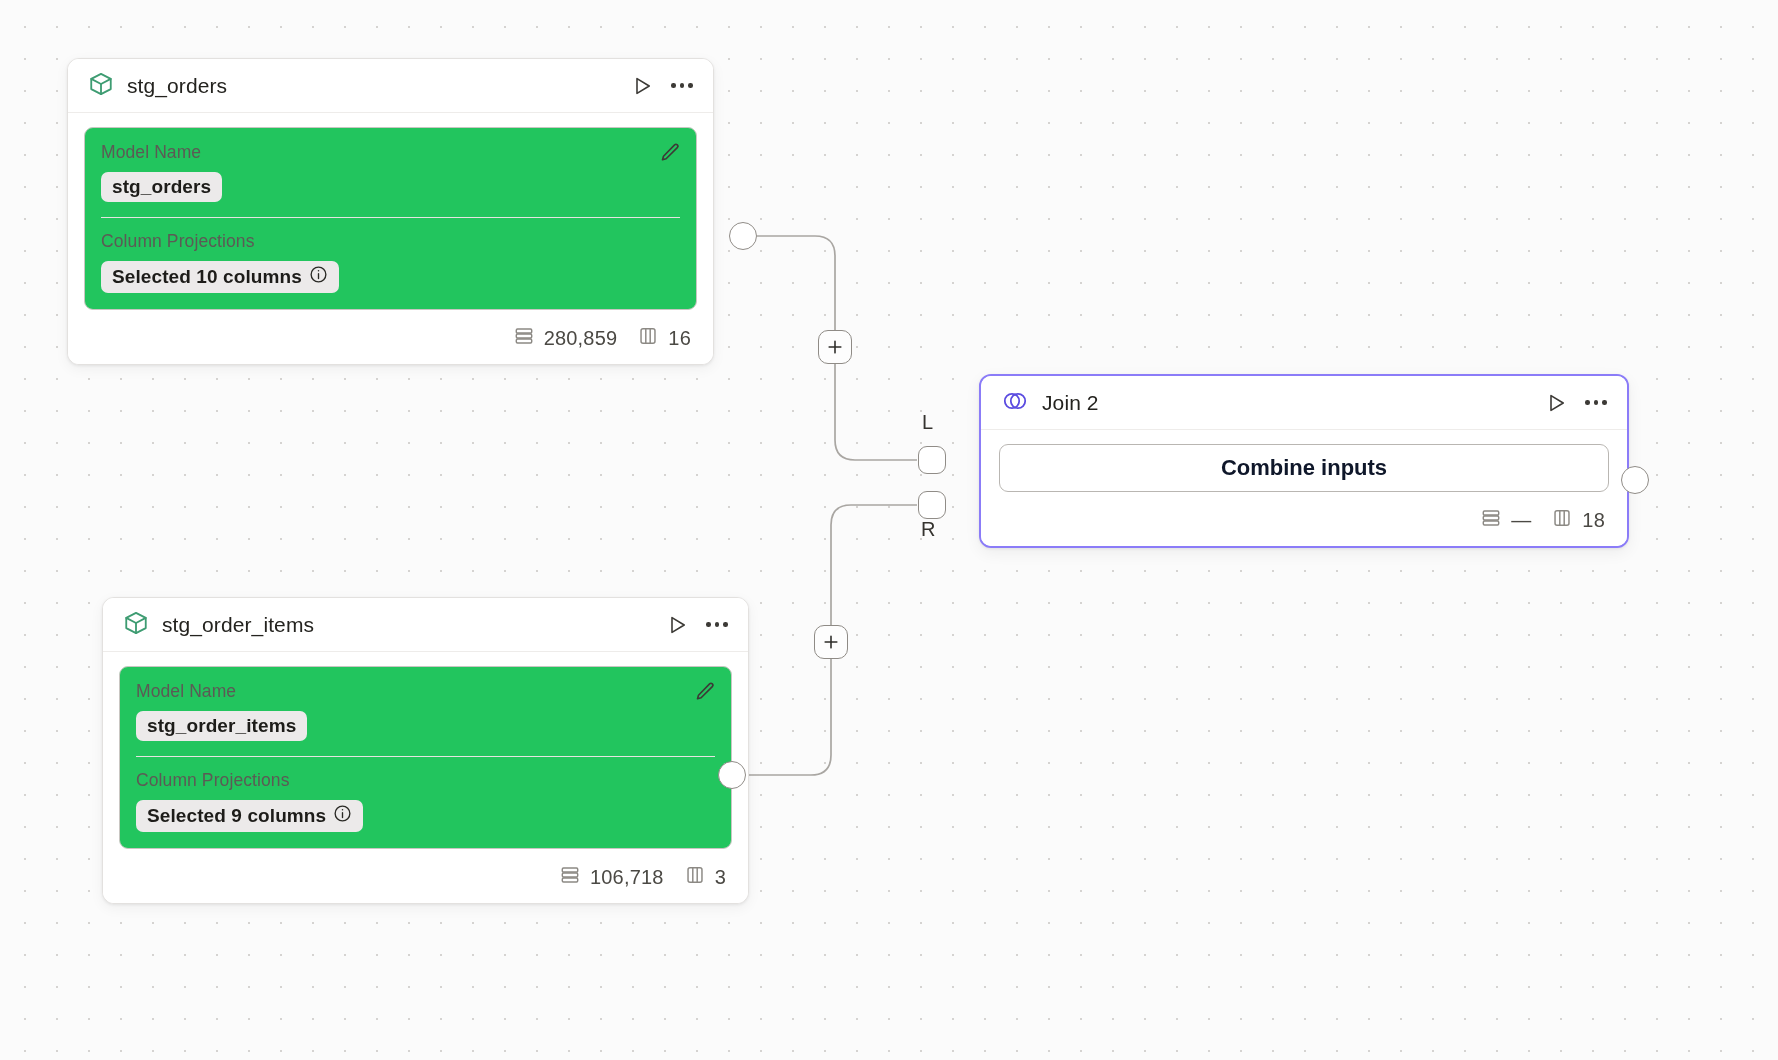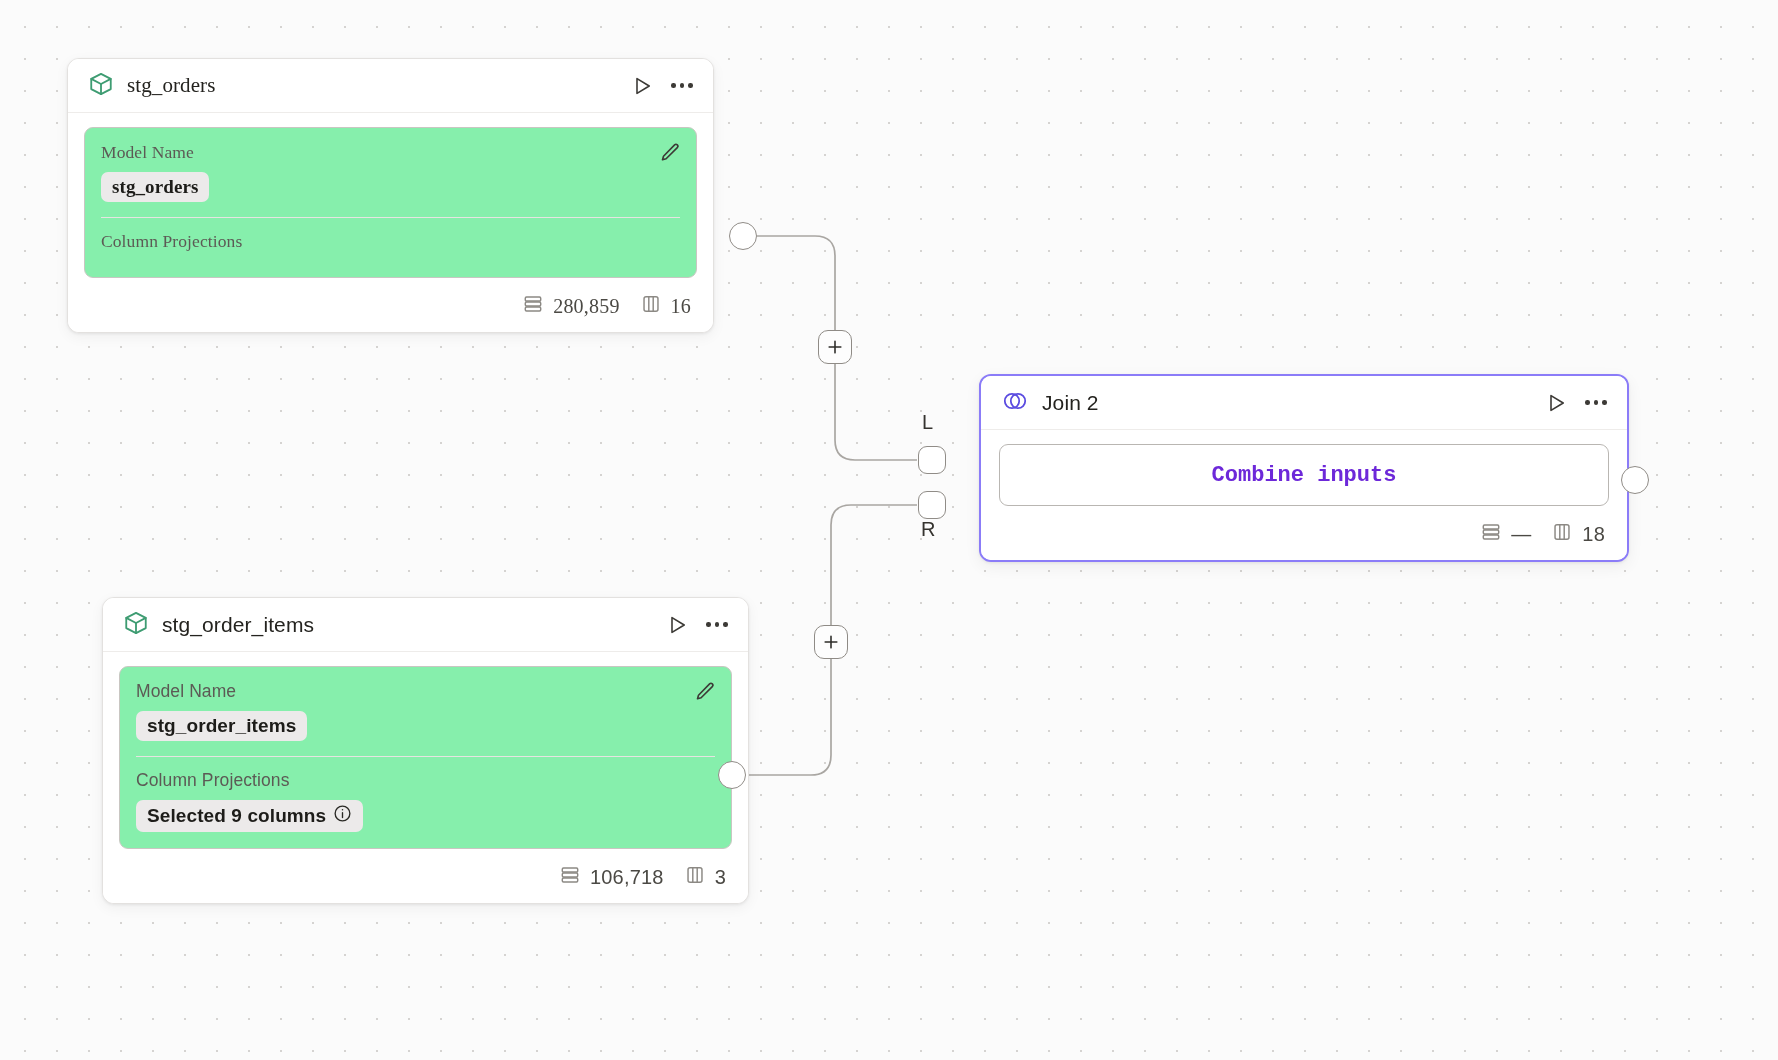--- a/index.html
+++ b/index.html
@@ -47,21 +47,21 @@
   }
   .dots { display: flex; gap: 4px; align-items: center; }
   .dots i { width: 4.5px; height: 4.5px; border-radius: 50%; background: #3c3a36; display: block; }
 
   .node-body { padding: 14px 16px 10px 16px; background: #fff; }
   .panel {
     border: 1px solid #c9c6c2;
     border-radius: 9px;
     padding: 14px 16px 16px 16px;
     position: relative;
-    background: #86efac;
+    background: #22c55e;
   }
   .panel-edit {
     position: absolute; top: 12px; right: 13px;
     width: 26px; height: 26px; cursor: pointer;
     display: flex; align-items: center; justify-content: center;
   }
   .field-label {
     font-size: 17.5px; color: #5c5a55; margin-bottom: 9px; letter-spacing: .1px;
   }
   .chip {
@@ -83,25 +83,24 @@
   .stat + .stat { margin-left: 9px; }
 
   
   .node.selected {
     border: 2.5px solid #8b7cf8;
     box-shadow: 0 1px 3px rgba(0,0,0,.07), 0 5px 16px rgba(0,0,0,.06);
   }
   .combine-box {
     border: 1px solid #b9b6b2;
     border-radius: 9px;
-    height: 62px;
+    height: 48px;
     display: flex; align-items: center; justify-content: center;
-    font-size: 22px; font-weight: 700; color: #6d28d9;
+    font-size: 22px; font-weight: 700; color: #0f172a;
     background: #fff;
-    font-family: Liberation Mono, monospace;
   }
 
   
   .port {
     position: absolute;
     width: 28px; height: 28px;
     background: #ffffff;
     border: 1.6px solid #908c87;
     border-radius: 9px;
   }
@@ -128,21 +127,21 @@
 
 <div id="canvas">
 
   <svg id="edges" viewBox="0 0 1778 1060" xmlns="http://www.w3.org/2000/svg">
 
     <path d="M 757 236 H 815 Q 835 236 835 256 V 440 Q 835 460 855 460 H 917" fill="none" stroke="#a9a6a2" stroke-width="1.7"></path>
 
     <path d="M 746 775 H 811 Q 831 775 831 755 V 525 Q 831 505 851 505 H 917" fill="none" stroke="#a9a6a2" stroke-width="1.7"></path>
   </svg>
 
-  <div class="node" style="left:67px; top:58px; width:647px;font-family:Liberation Serif, serif;">
+  <div class="node" style="left:67px; top:58px; width:647px;">
     <div class="node-header">
       <span>
         <svg width="26" height="26" viewBox="0 0 24 24" fill="none" stroke="#3e9c72" stroke-width="1.7" stroke-linejoin="round" stroke-linecap="round">
           <path d="M12 2.6 21 7.3v9.4L12 21.4 3 16.7V7.3z"></path>
           <path d="M3 7.3 12 12l9-4.7"></path>
           <path d="M12 12v9.4"></path>
         </svg>
       </span>
       <span class="node-title">stg_orders</span>
       <span class="hdr-actions">
@@ -165,20 +164,30 @@
       <div class="panel">
         <span class="panel-edit">
           <svg width="24" height="24" viewBox="0 0 24 24" fill="none" stroke="#3c3a36" stroke-width="1.6" stroke-linecap="round" stroke-linejoin="round">
             <path d="M16.6 3.9a1.9 1.9 0 0 1 2.7 2.7L8.1 17.8l-3.6 1 1-3.6z"></path>
           </svg>
         </span>
         <div class="field-label">Model Name</div>
         <span class="chip">stg_orders</span>
         <div class="divider"></div>
         <div class="field-label">Column Projections</div>
+        <span class="chip">
+          <span>Selected 10 columns</span>
+          <span>
+            <svg width="19" height="19" viewBox="0 0 24 24" fill="none" stroke="#2a2925" stroke-width="1.7" stroke-linecap="round">
+              <circle cx="12" cy="12" r="9.3"></circle>
+              <path d="M12 11v6"></path>
+                <circle cx="12" cy="7.4" r=".95" fill="#2a2925" stroke="none"></circle>
+            </svg>
+          </span>
+        </span>
       </div>
     </div>
 
     <div class="node-footer">
       <span class="stat">
         <span>
           <svg width="22" height="22" viewBox="0 0 24 24" fill="none" stroke="#8c8984" stroke-width="1.6" stroke-linejoin="round">
             <rect x="3.6" y="4.4" width="16.8" height="4.4" rx="1.3"></rect>
             <rect x="3.6" y="9.8" width="16.8" height="4.4" rx="1.3"></rect>
             <rect x="3.6" y="15.2" width="16.8" height="4.4" rx="1.3"></rect>

